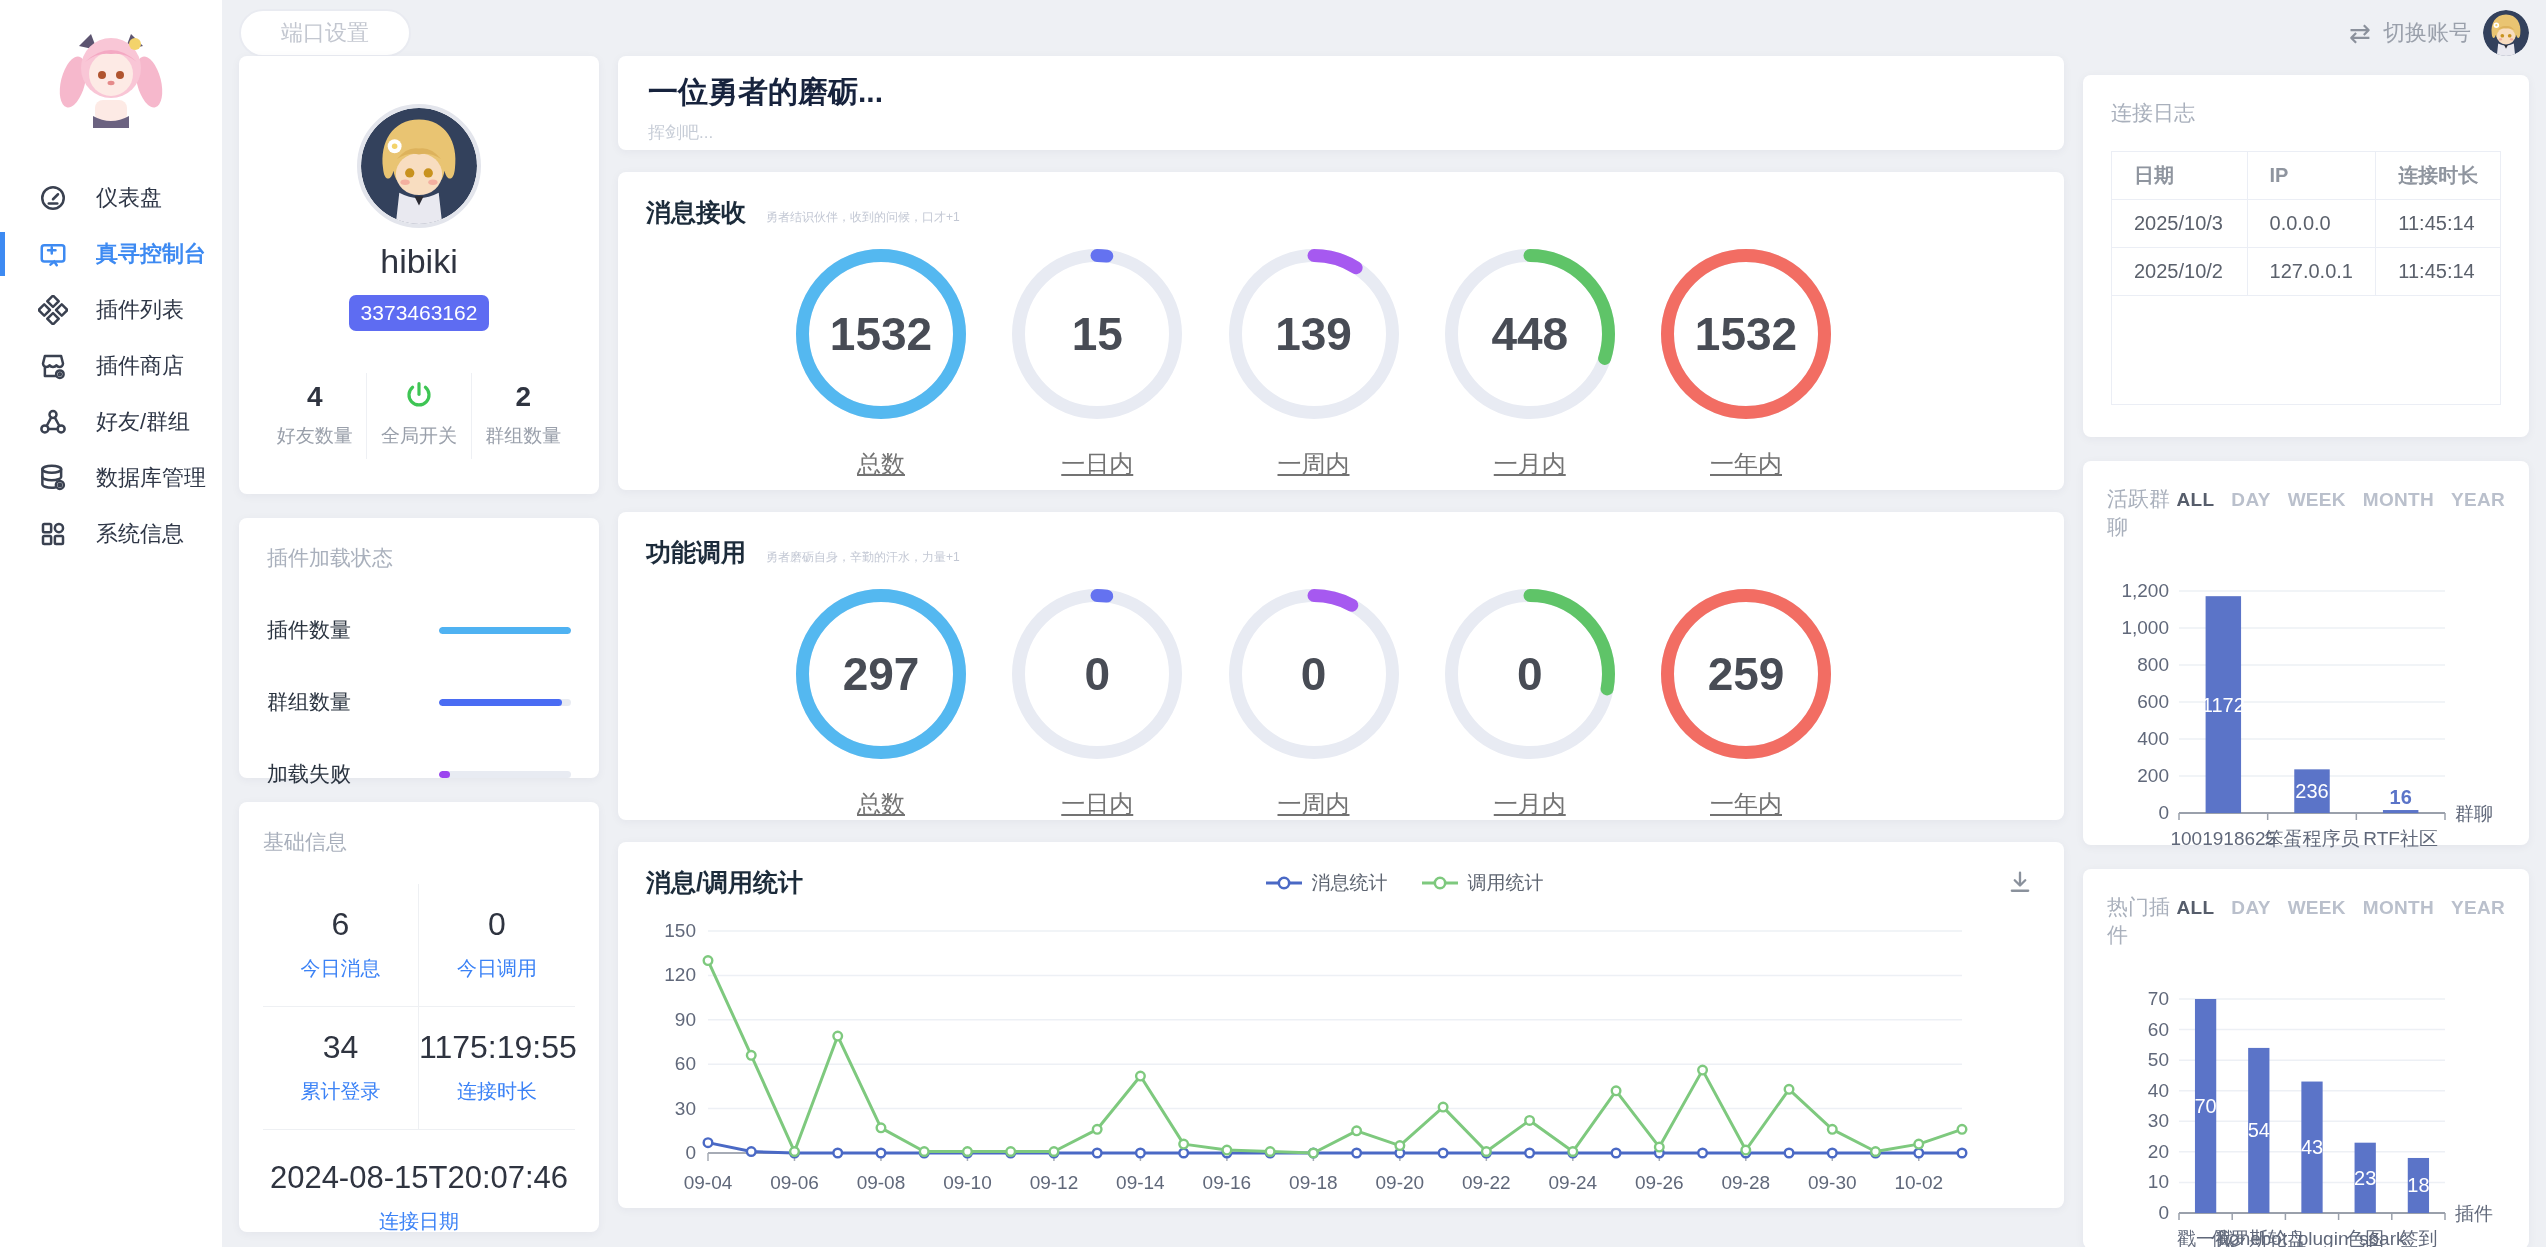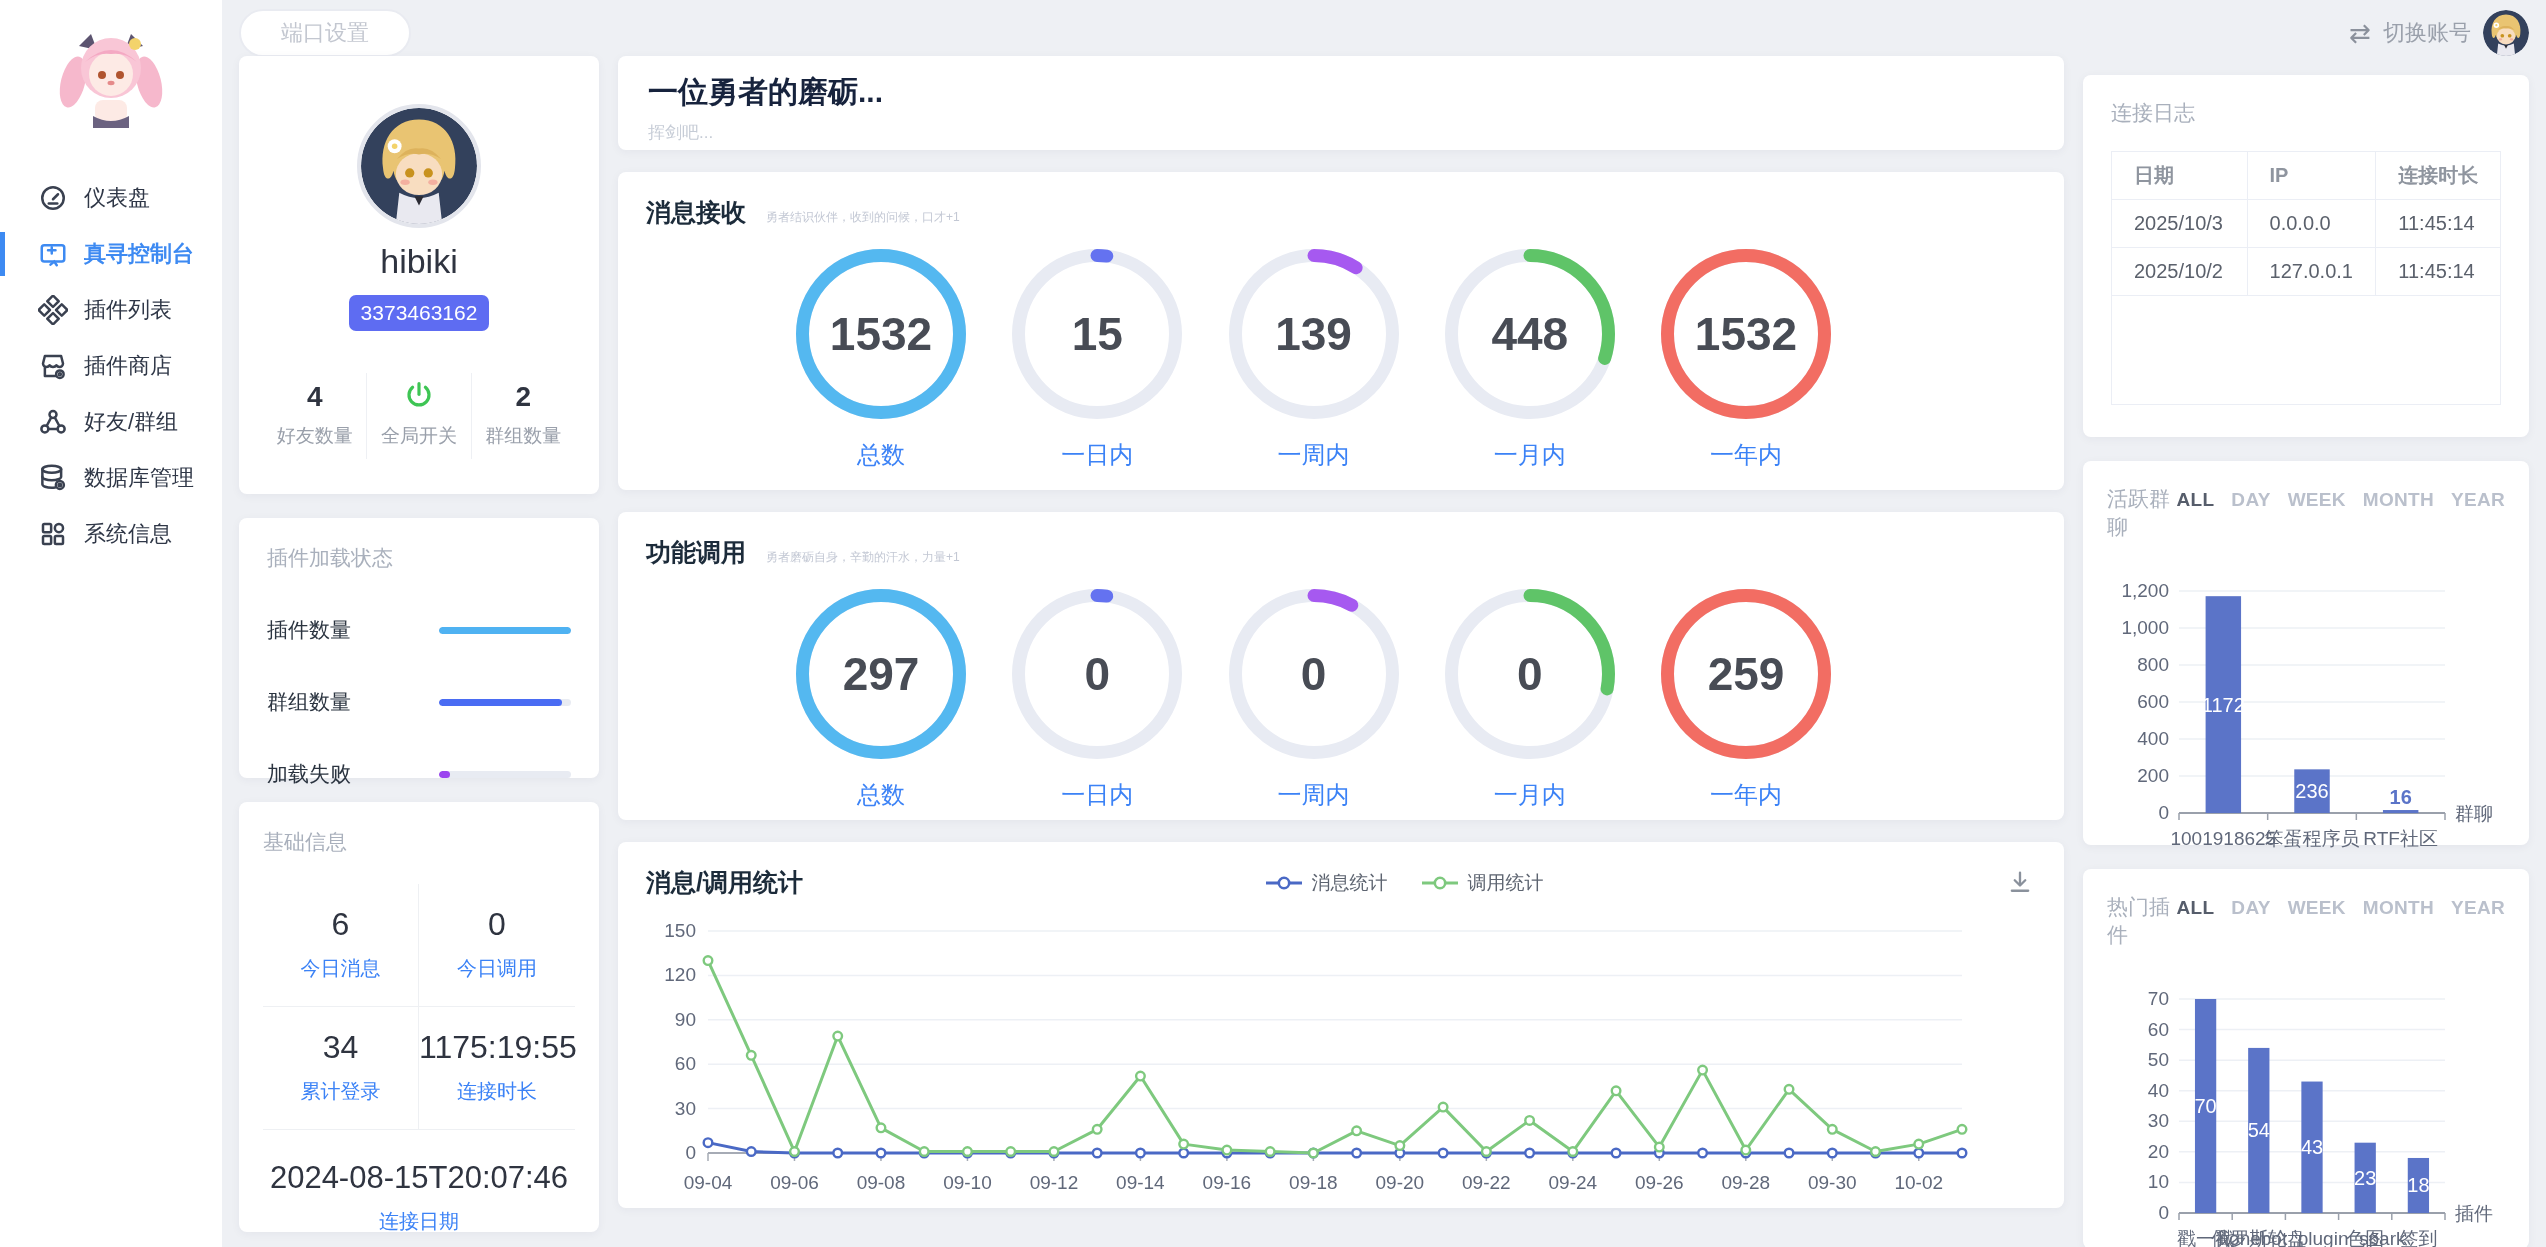--- a/index.html
+++ b/index.html
@@ -4,21 +4,21 @@
 <style>
   * { margin:0; padding:0; box-sizing:border-box; }
   html,body { width:2546px; height:1247px; overflow:hidden;
     font-family:"Liberation Sans","DejaVu Sans",sans-serif; background:#eef0f4; color:#303133; }
   .app { display:flex; width:100%; height:100%; }
 
   
   .sidebar { width:222px; background:#fff; height:100%; flex:0 0 222px; padding-top:20px; }
   .logo { width:120px; height:120px; margin:0 auto 30px; }
   .nav-item { position:relative; display:flex; align-items:center; height:56px; padding-left:38px;
-    cursor:pointer; color:#2f3747; font-size:22px; }
+    cursor:pointer; color:#2f3747; font-size:22px;gap:12px; }
   .nav-item .ic { width:30px; height:30px; margin-right:16px; flex:0 0 30px; }
   .nav-item .ic svg { width:30px; height:30px; stroke:#3a4150; }
   .nav-item.active { color:#3d8af2; font-weight:bold; }
   .nav-item.active .ic svg { stroke:#3d8af2; }
   .nav-item.active::before { content:""; position:absolute; left:0; top:6px; bottom:6px; width:5px; background:#3d8af2; }
 
   
   .main { flex:1; position:relative; padding:0 21px 0 17px; }
   .topbar { height:56px; display:flex; align-items:center; justify-content:space-between; padding-top:10px; }
   .pill-btn { background:#fff; border:2px solid #e9ebf1; border-radius:999px; color:#c3c7d0;
@@ -77,21 +77,21 @@
   .ringcard.call { height:308px; }
   .rc-head { display:flex; align-items:baseline; }
   .rc-title { font-size:25px; font-weight:700; color:#1c2b3a; }
   .rc-sub { font-size:12px; color:#c3c8d4; margin-left:20px; }
   .rings { display:flex; justify-content:space-between; padding:0 205px 0 150px; margin-top:20px; }
   .ring-item { text-align:center; }
   .ring-wrap { position:relative; width:170px; height:170px; }
   .ring-wrap svg { position:absolute; left:0; top:0; }
   .ring-value { position:absolute; inset:0; display:flex; align-items:center; justify-content:center;
     font-size:46px; font-weight:700; color:#484c55; }
-  .ring-label { font-size:24px; color:#3b82f6; margin-top:20px; }
+  .ring-label { font-size:24px; color:#737373; margin-top:29px;text-decoration:underline; }
 
   
   .linecard { height:366px; padding:24px 28px; }
   .lc-head { display:flex; align-items:center; }
   .lc-title { font-size:25px; font-weight:700; color:#1c2b3a; }
   .lc-legend { flex:1; display:flex; justify-content:center; gap:34px; }
   .legend-item { display:flex; align-items:center; gap:8px; font-size:19px; color:#5d6470; cursor:pointer; }
   .dl-btn { width:30px; height:30px; cursor:pointer; }
   .dl-btn svg { width:28px; height:28px; stroke:#8a919c; }
   .tick { font-size:19px; fill:#60687a; }

